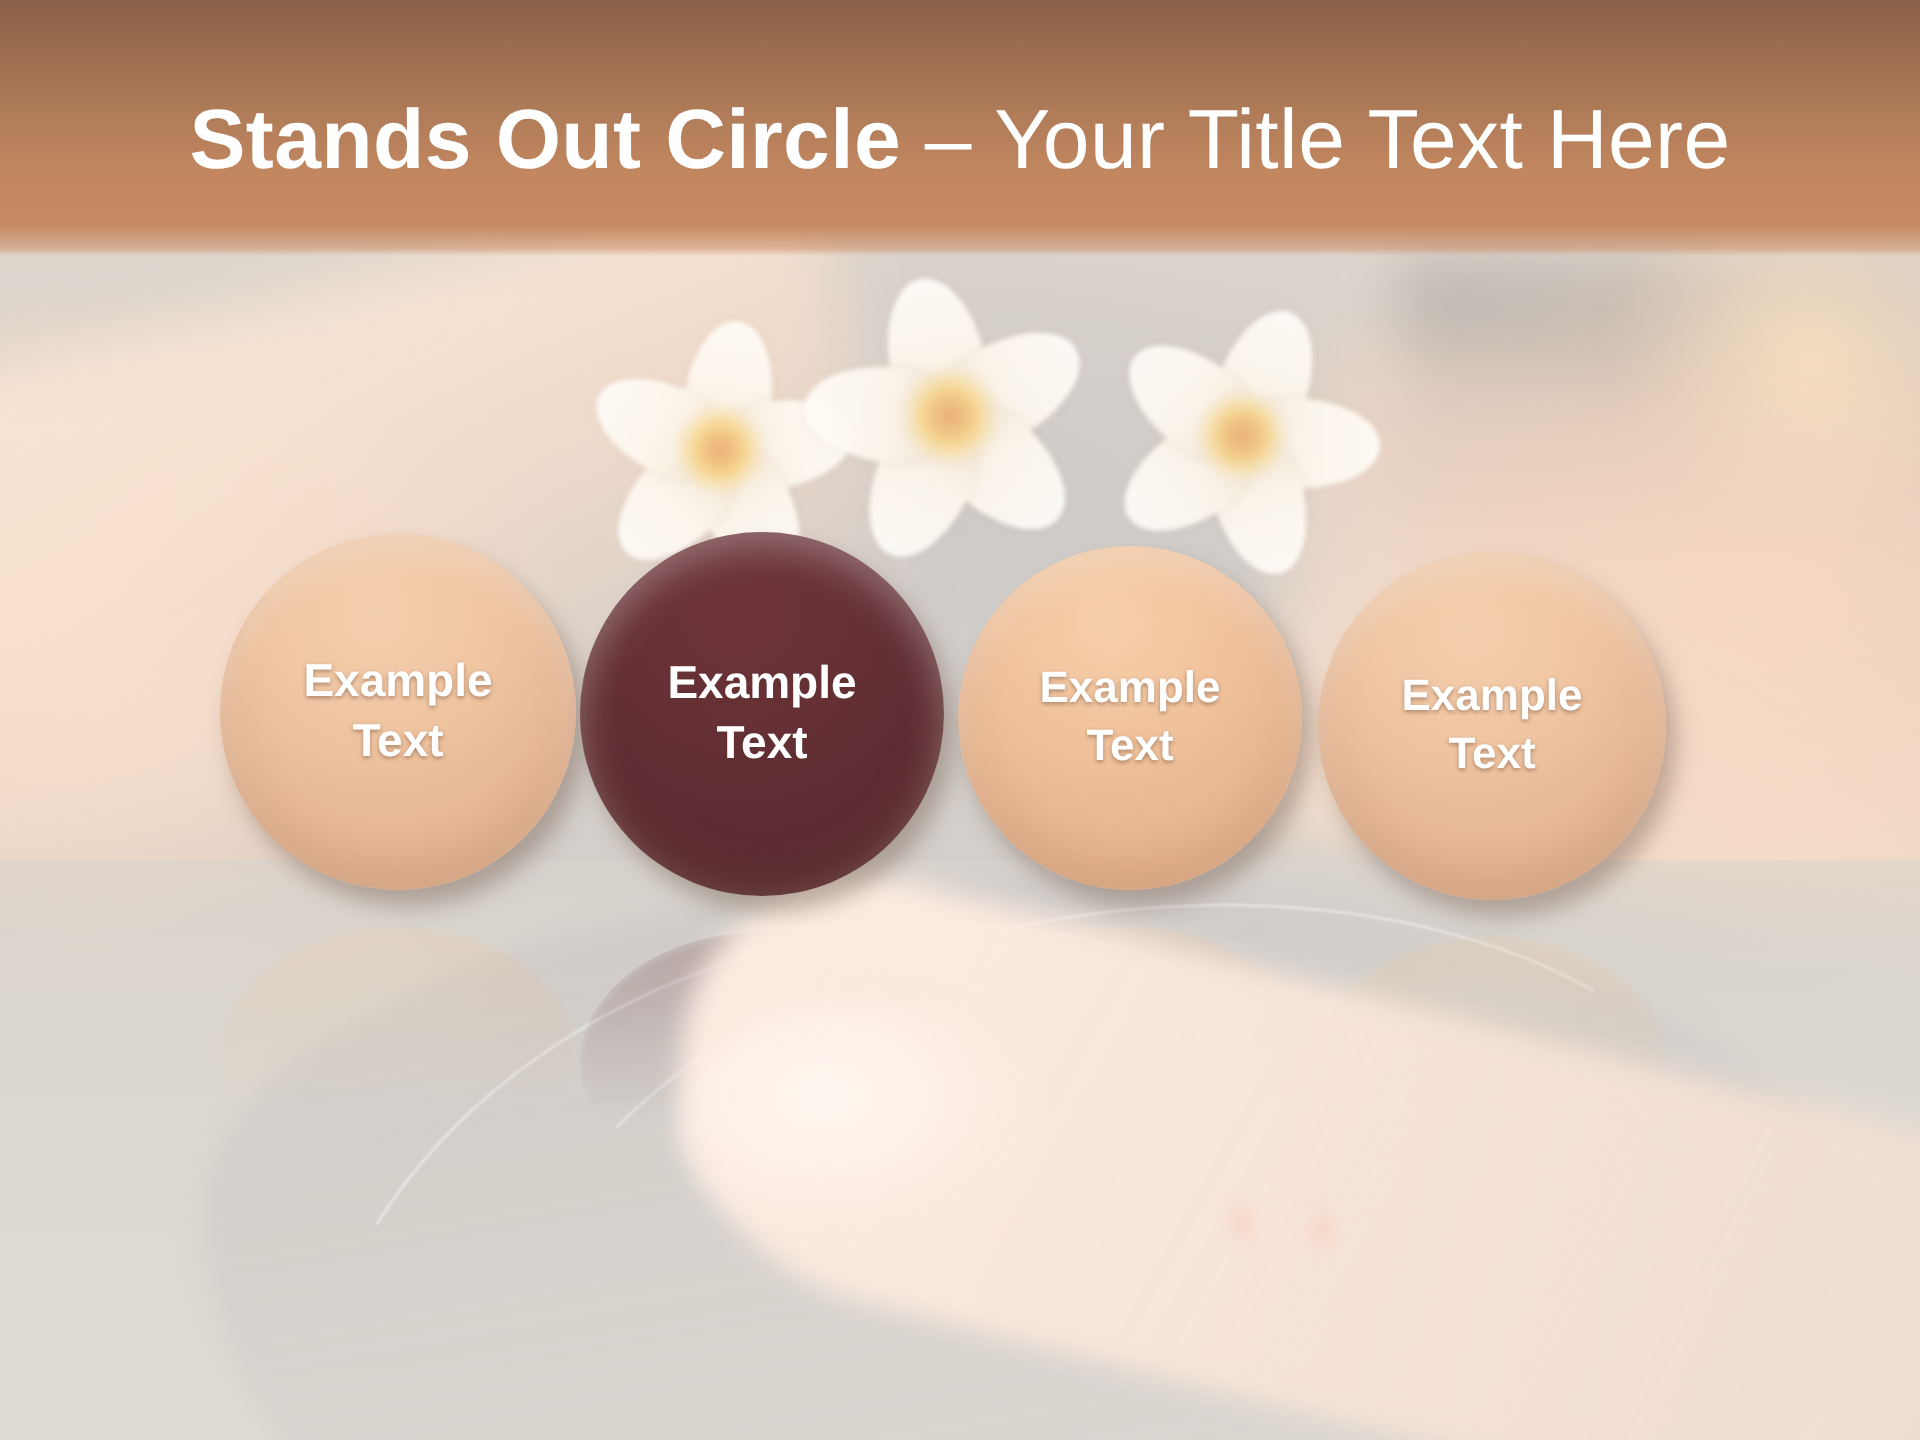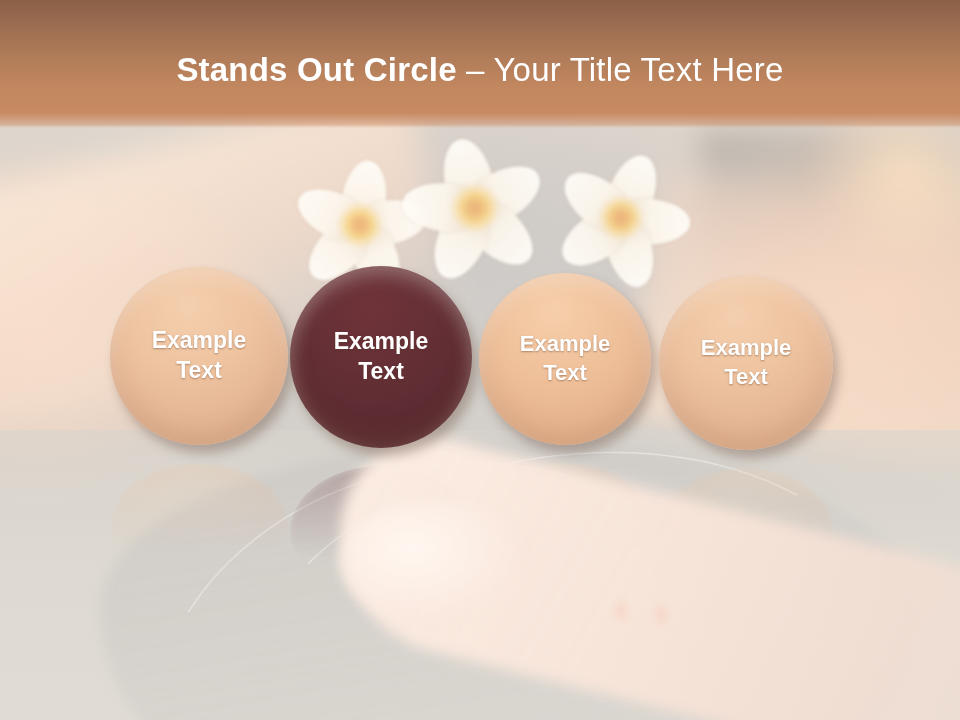--- a/index.html
+++ b/index.html
@@ -147,21 +147,21 @@
         #b07c59 45%,
         #c2875f 68%,
         #c78a62 88%,
         rgba(203,142,104,0.55) 97%,
         rgba(208,150,114,0) 100%);
   }
   .header-title {
     position:absolute; left:0; top:52px; width:960px;
     text-align:center;
     color:#ffffff;
-    font-size:33px;
+    font-size:42px;
     line-height:36px;
     letter-spacing:.2px;
     white-space:nowrap;
   }
   .title-strong { font-weight:bold; }
   .title-light  { font-weight:normal; }
 
   
   .circle {
     position:absolute;

